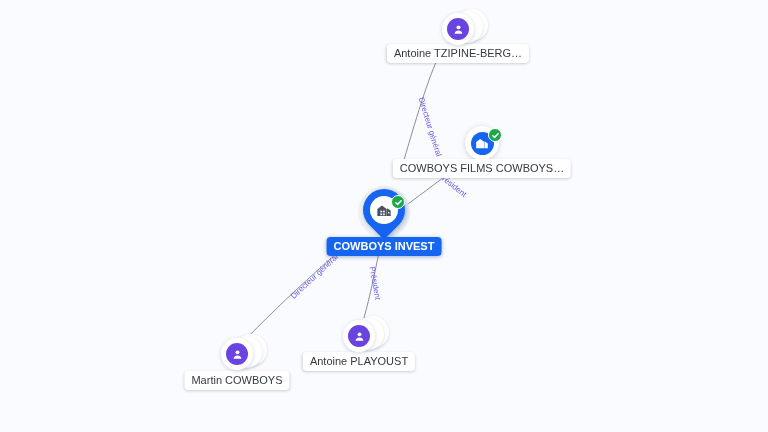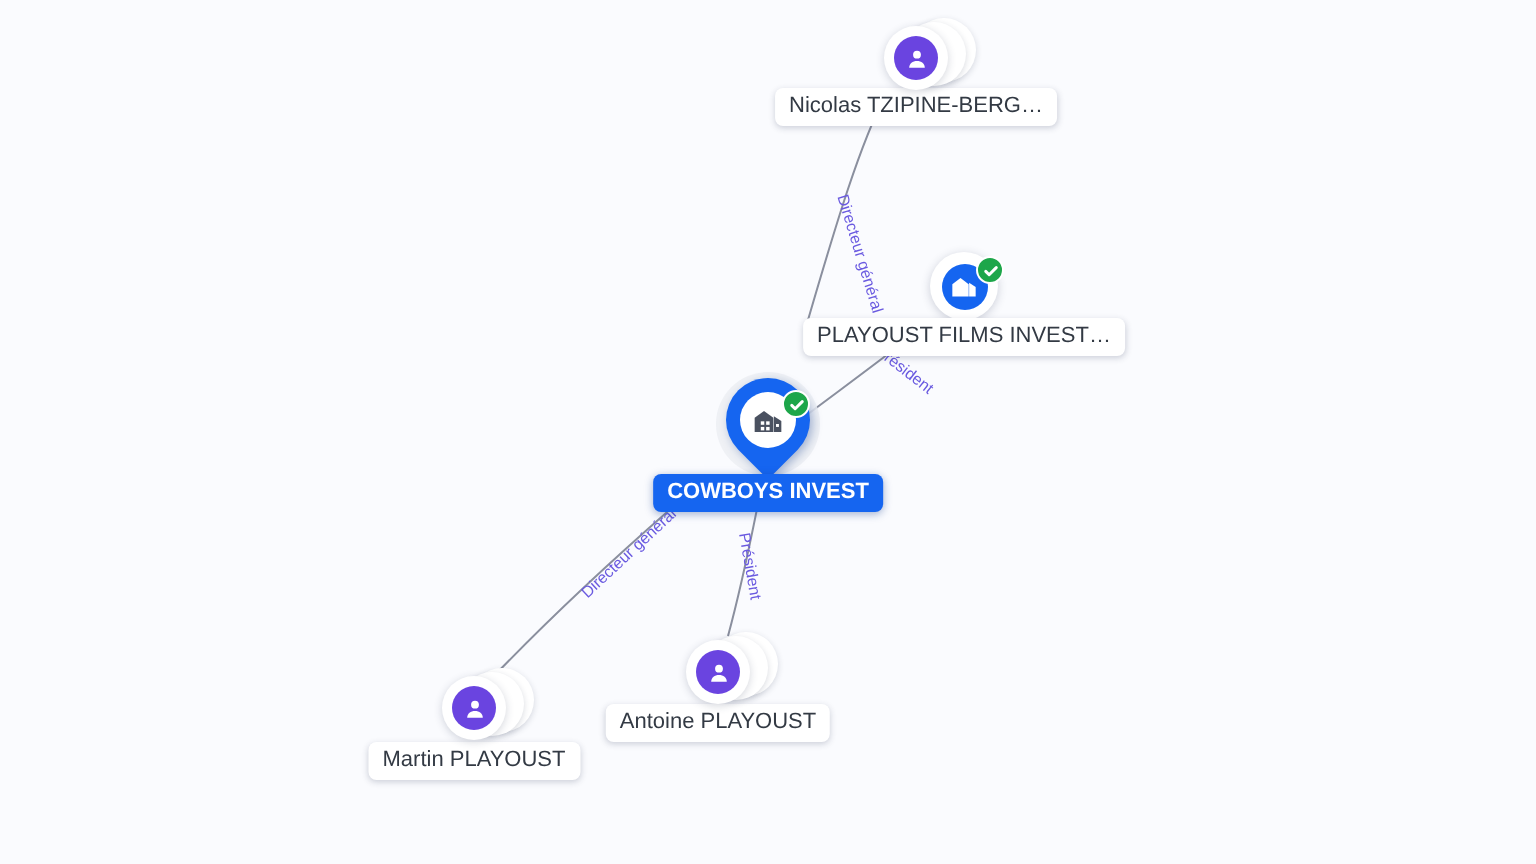--- a/index.html
+++ b/index.html
@@ -186,42 +186,42 @@
         <div class="stack" style="width: 32px; height: 32px; left: -7px; top: -18px; z-index: 1;"></div>
         <div class="avatar-disc" style="width: 32px; height: 32px; left: -16px; top: -16px; z-index: 5;">
           <div class="avatar-circle" style="background: rgb(106, 68, 224);">
             <svg viewBox="0 0 24 24" fill="#ffffff">
               <circle cx="12" cy="8" r="3.6"></circle>
               <path d="M4.8 20c0-3.9 3.2-6.2 7.2-6.2s7.2 2.3 7.2 6.2z"></path>
             </svg>
           </div>
         </div>
       </div>
-      <div class="label" style="left: 458px; top: 44px; background: rgb(255, 255, 255); color: rgb(51, 58, 68);">Nicolas TZIPINE-BERG…</div>
+      <div class="label" style="left: 458px; top: 44px; background: rgb(255, 255, 255); color: rgb(51, 58, 68);">Antoine TZIPINE-BERG…</div>
       <div class="node" style="left: 482px; top: 143px;">
         <div class="company-disc" style="width: 34px; height: 34px; left: -17px; top: -17px;">
           <div class="company-circle" style="background: rgb(21, 101, 240);">
             <svg viewBox="0 0 24 24" fill="#ffffff">
               <path d="M2 21V10.4L9 5.2l7 5.2V21z"></path>
               <path d="M16.4 21V9.2l5.6 3.6V21z"></path>
               <rect x="6.6" y="13" width="2.6" height="2.6" fill="#ffffff"></rect>
               <rect x="10.6" y="13" width="2.6" height="2.6" fill="#ffffff"></rect>
               <rect x="6.6" y="17.2" width="2.6" height="2.6" fill="#ffffff"></rect>
               <rect x="10.6" y="17.2" width="2.6" height="2.6" fill="#ffffff"></rect>
               <rect x="18" y="15" width="2.2" height="2.2" fill="#ffffff"></rect>
             </svg>
           </div>
         </div>
         <div class="verified" style="background: rgb(29, 166, 74); left: 6px; top: -15px;">
           <svg viewBox="0 0 24 24" fill="none" stroke="#ffffff" stroke-width="4" stroke-linecap="round" stroke-linejoin="round">
             <path d="M5 12.5l4.5 4.5L19 7.5"></path>
           </svg>
         </div>
       </div>
-      <div class="label" style="left: 482px; top: 159px; background: rgb(255, 255, 255); color: rgb(51, 58, 68);">PLAYOUST FILMS INVEST…</div>
+      <div class="label" style="left: 482px; top: 159px; background: rgb(255, 255, 255); color: rgb(51, 58, 68);">COWBOYS FILMS COWBOYS…</div>
       <div class="node" style="left: 384px; top: 212px;">
         <div class="pin-halo" style="left: -26px; top: -26px;"></div>
         <div class="pin" style="left: -21px; top: -23px;">
           <div class="pin-body" style="background: rgb(21, 101, 240);"></div>
           <div class="pin-inner">
             <svg viewBox="0 0 24 24" fill="#4a5160">
               <path d="M2 21V10.4L9 5.2l7 5.2V21z"></path>
               <path d="M16.4 21V9.2l5.6 3.6V21z"></path>
               <rect x="6.6" y="13" width="2.6" height="2.6" fill="#ffffff"></rect>
               <rect x="10.6" y="13" width="2.6" height="2.6" fill="#ffffff"></rect>
@@ -256,16 +256,16 @@
         <div class="stack" style="width: 32px; height: 32px; left: -7px; top: -18px; z-index: 1;"></div>
         <div class="avatar-disc" style="width: 32px; height: 32px; left: -16px; top: -16px; z-index: 5;">
           <div class="avatar-circle" style="background: rgb(106, 68, 224);">
             <svg viewBox="0 0 24 24" fill="#ffffff">
               <circle cx="12" cy="8" r="3.6"></circle>
               <path d="M4.8 20c0-3.9 3.2-6.2 7.2-6.2s7.2 2.3 7.2 6.2z"></path>
             </svg>
           </div>
         </div>
       </div>
-      <div class="label" style="left: 237px; top: 371px; background: rgb(255, 255, 255); color: rgb(51, 58, 68);">Martin PLAYOUST</div>
+      <div class="label" style="left: 237px; top: 371px; background: rgb(255, 255, 255); color: rgb(51, 58, 68);">Martin COWBOYS</div>
     </div>
 
 </div>
 
 </body></html>

